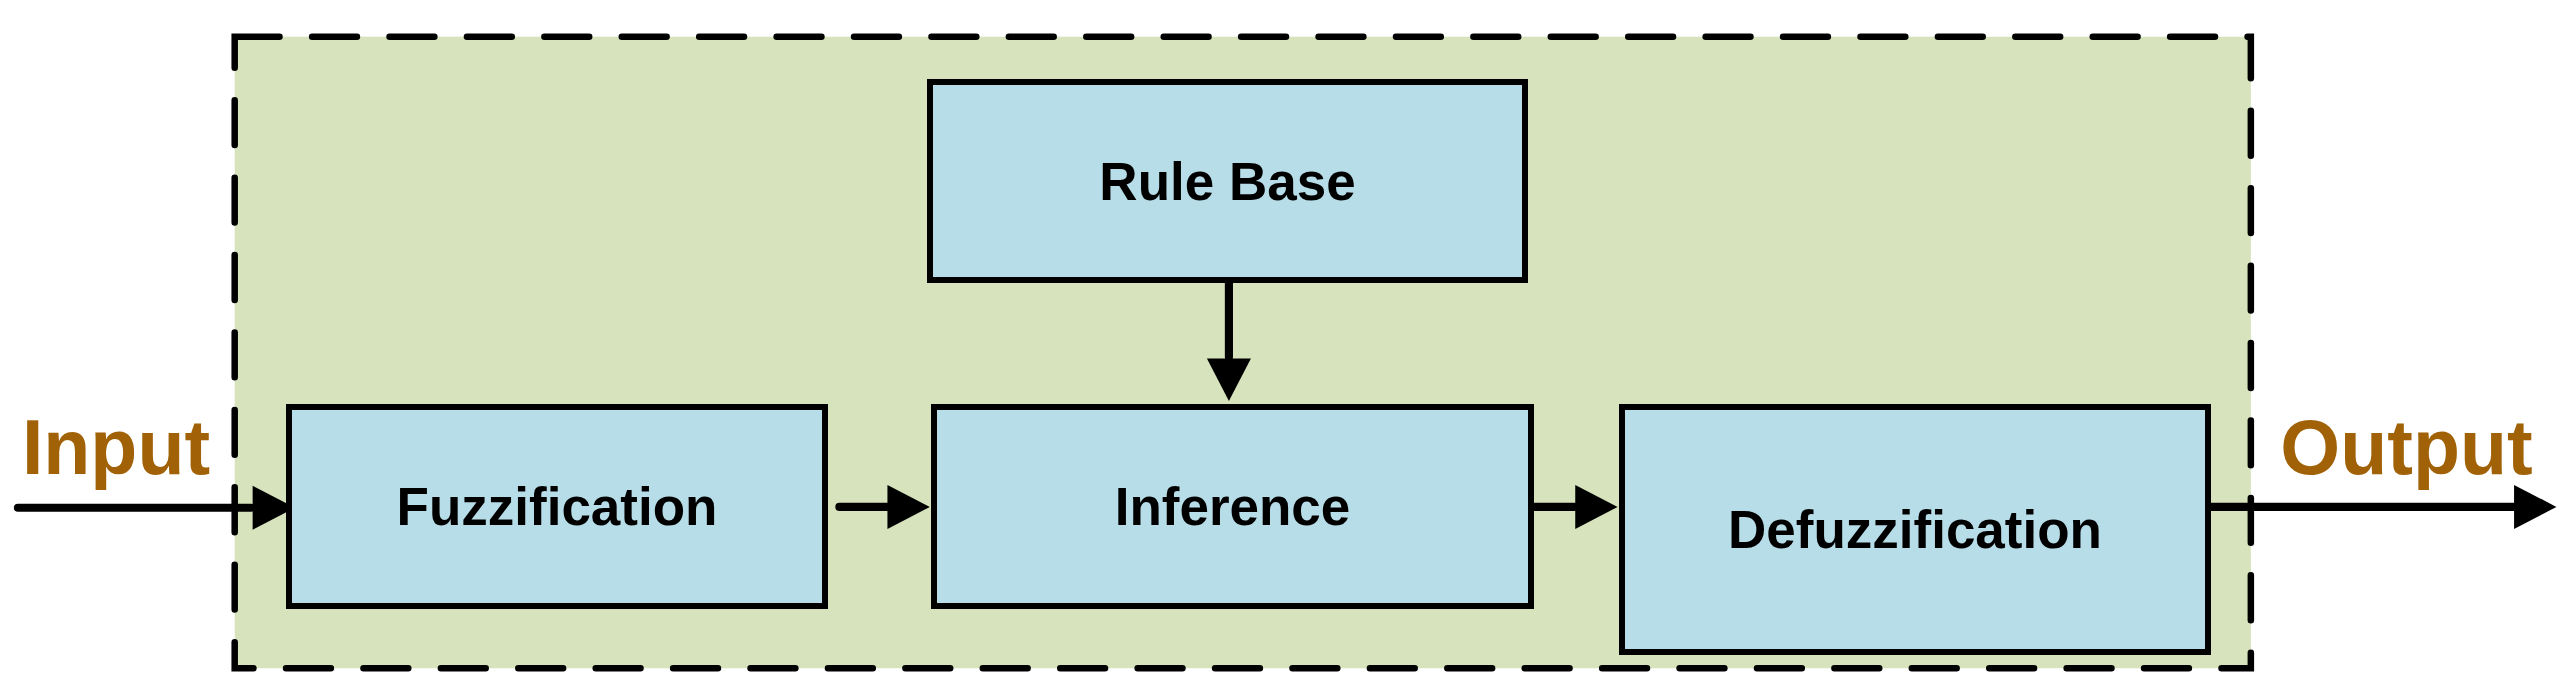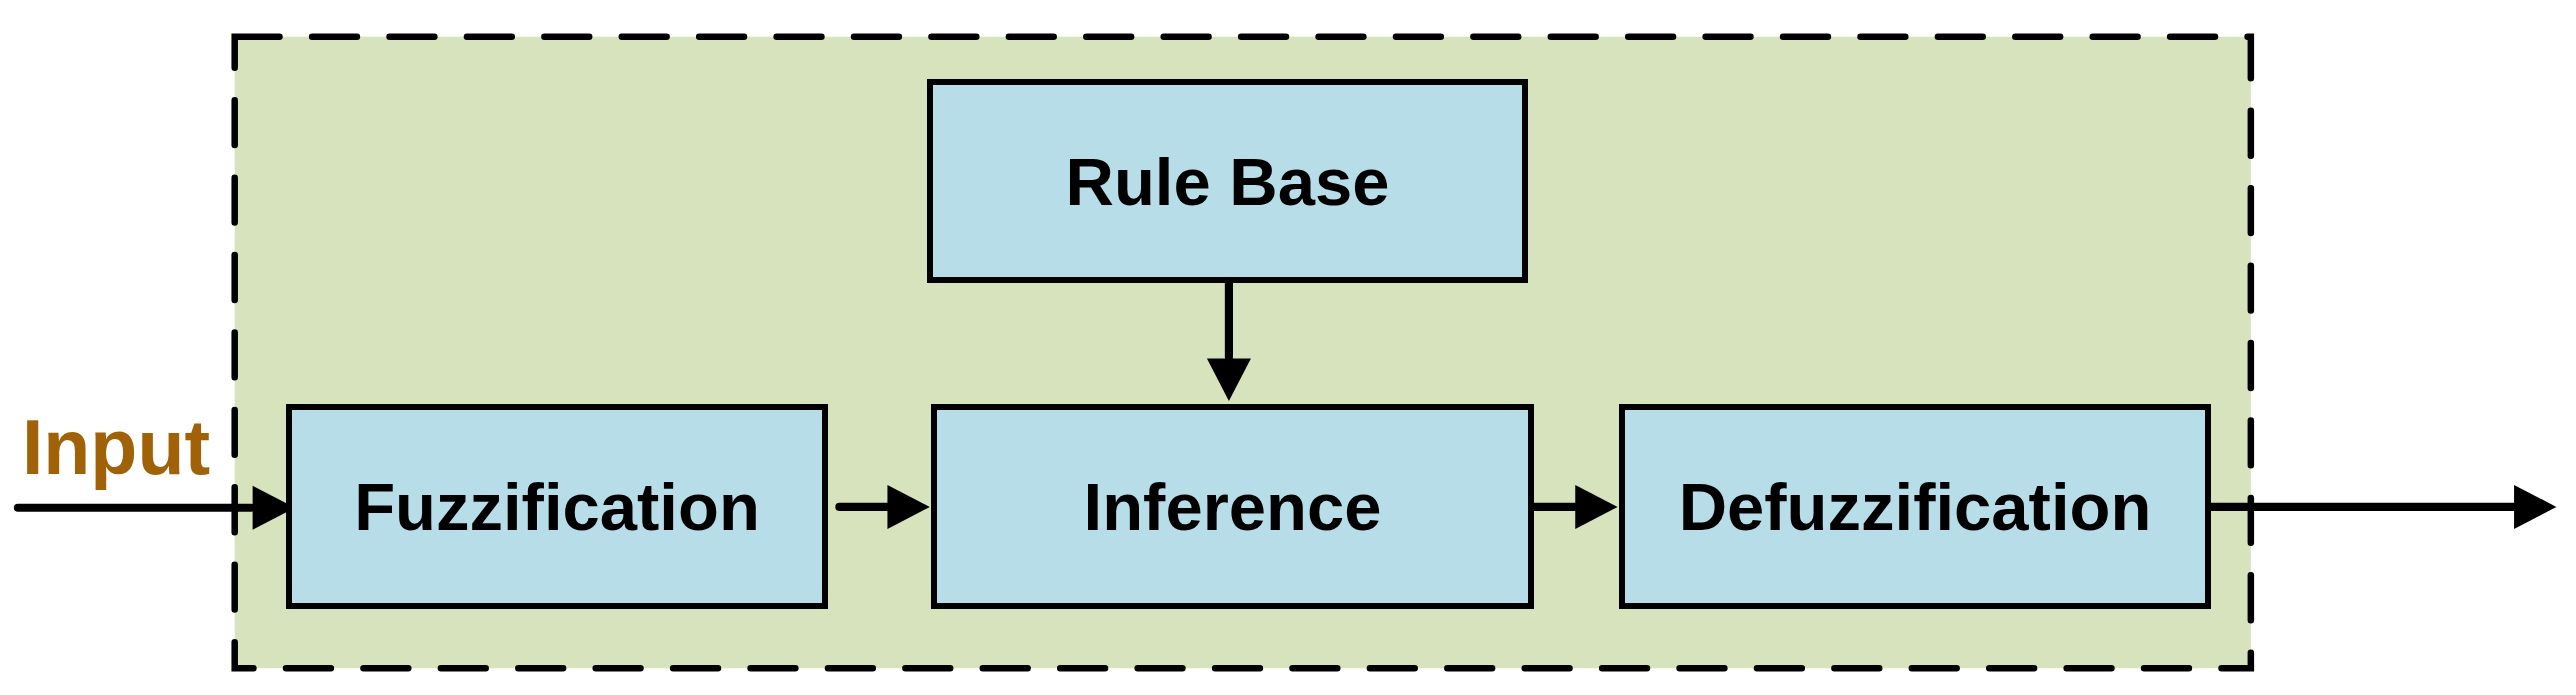--- a/index.html
+++ b/index.html
@@ -35,29 +35,29 @@
   .block {
     position: absolute;
     box-sizing: border-box;
     background: var(--block-fill, #b7dee8);
     border: 6.5px solid var(--line, #000000);
     display: flex;
     align-items: center;
     justify-content: center;
     text-align: center;
     font-weight: 700;
-    font-size: 67px;
+    font-size: 53px;
     line-height: 91px;
     color: #000000;
     white-space: nowrap;
   }
   .block-rule-base       { left: 927px; top:  79px; width: 601px; height: 204px; }
   .block-fuzzification   { left:  286px; top: 404px; width: 542px; height: 205px; }
   .block-inference       { left: 931px; top: 404px; width: 603px; height: 205px; }
-  .block-defuzzification { left: 1619px; top: 404px; width: 592px; height: 205px; }
+  .block-defuzzification { left: 1619px; top: 404px; width: 592px; height: 251px; }
   .edge-label {
     position: absolute;
     font-weight: 700;
     font-size: 77px;
     line-height: 77px;
     color: #a16207;
     text-align: center;
     white-space: nowrap;
   }
   .edge-label-input  { left: 0px;    top: 409px; width: 232px; }
@@ -110,15 +110,16 @@
     <span>
       <span>Inference</span><br>
     </span>
   </div>
 
   <div class="block block-defuzzification">
     <span>Defuzzification</span>
   </div>
 
   <div class="edge-label edge-label-input">Input</div>
+  <div class="edge-label edge-label-output">Output</div>
 
 </div>
 
 
 </body></html>

